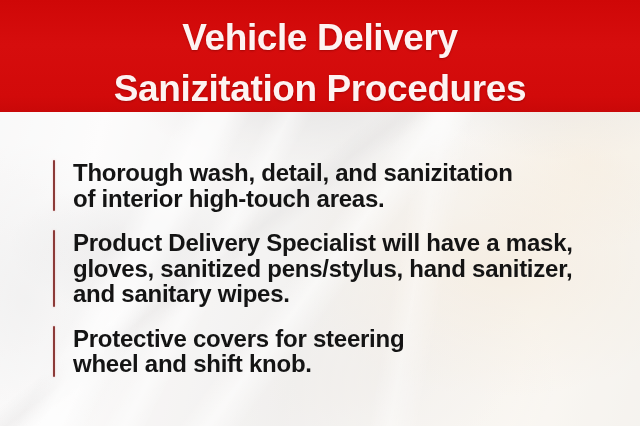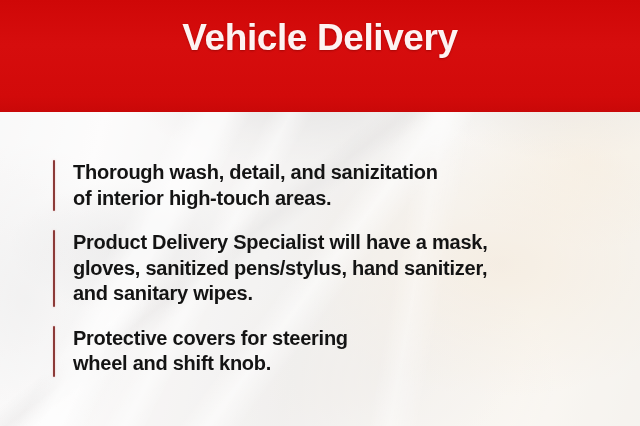--- a/index.html
+++ b/index.html
@@ -107,41 +107,42 @@
     flex: 0 0 auto;
     width: 2px;
     background: #8c3a38;
     border-radius: 1px;
     box-shadow: 0 0 2px rgba(230,150,150,0.55);
   }
   .bullet-text {
     flex: 1 1 auto;
     padding-left: 18px;
     color: #141414;
-    font-size: 20px;
+    font-size: 24px;
     font-weight: bold;
     line-height: 25.5px;
     letter-spacing: -0.25px;
     white-space: pre-line;
   }
 </style>
 </head>
 <body>
 
 <div id="banner">
 
   <div class="bg-layer bg-base"></div>
   <div class="bg-layer bg-dark"></div>
   <div class="bg-layer bg-warm"></div>
   <div class="bg-layer bg-streaks"></div>
   <div class="bg-layer bg-wash"></div>
 
   <div class="header-band">
     <div class="header-inner">
       <span class="title-line">Vehicle Delivery</span>
+      <span class="title-line">Sanizitation Procedures</span>
     </div>
   </div>
 
   <div class="bullets">
 
     <div class="bullet-row">
       <div class="bullet-bar"></div>
       <div class="bullet-text">Thorough wash, detail, and sanizitation
 of interior high-touch areas.</div>
     </div>

